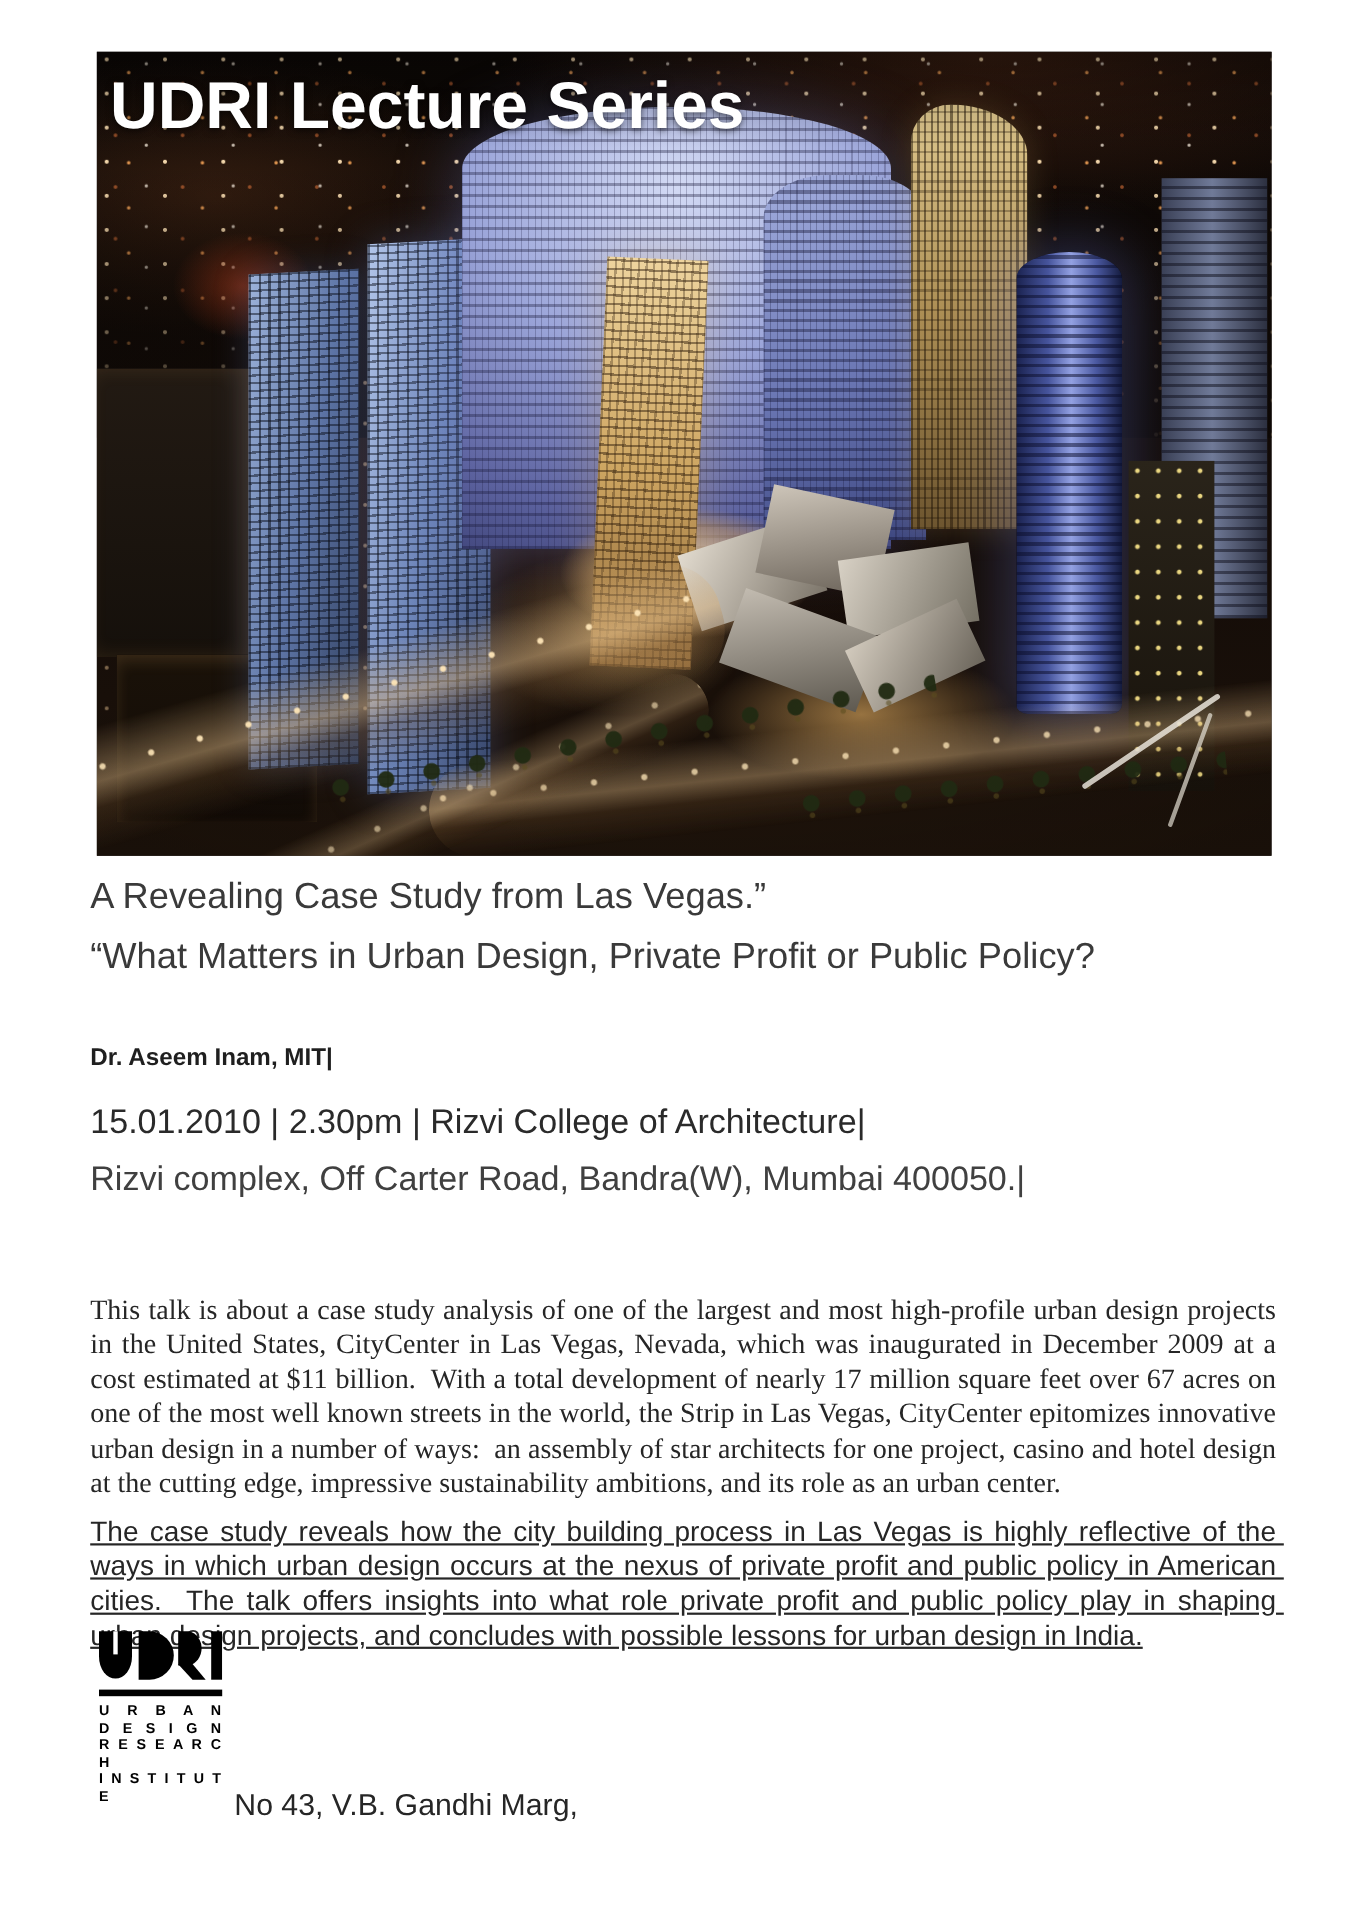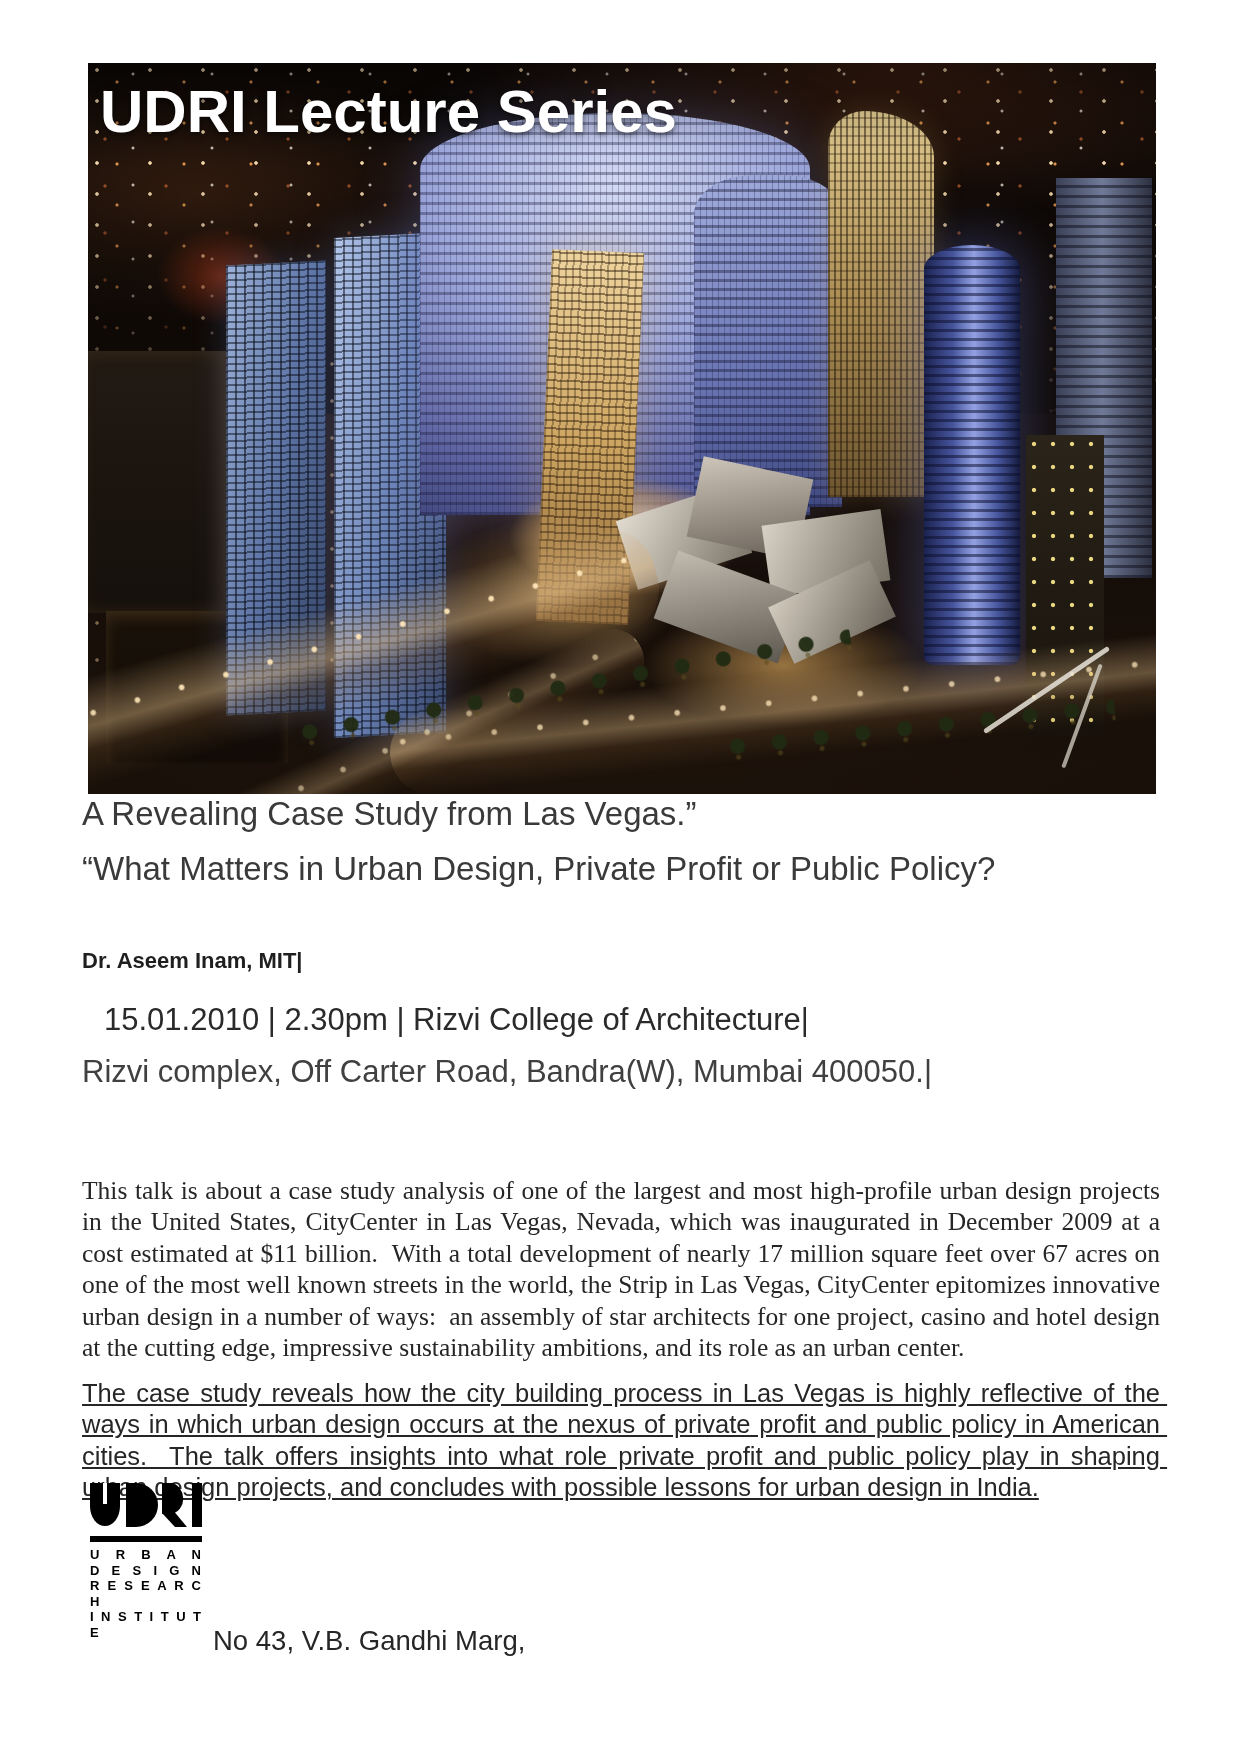--- a/index.html
+++ b/index.html
@@ -1,20 +1,20 @@
 <!DOCTYPE html>
 <html><head>
 <meta charset="utf-8">
 <style>
   html,body{margin:0;padding:0;background:#ffffff;}
   .poster{position:relative;width:1241px;height:1755px;background:#ffffff;overflow:hidden;
           font-family:"Liberation Sans",sans-serif;color:#262626;}
 
   
-  .hero{position:absolute;left:88px;top:47px;width:1068px;height:731px;background:#0d0805;overflow:hidden;margin-top:16px;}
+  .hero{position:absolute;left:88px;top:47px;width:1068px;height:731px;background:#0d0805;overflow:hidden;}
   .sky{position:absolute;inset:0;background:
     radial-gradient(60% 30% at 76% 0%, rgba(96,48,26,.55), transparent 70%),
     radial-gradient(40% 25% at 10% 18%, rgba(110,60,30,.38), transparent 70%),
     radial-gradient(55% 35% at 32% 55%, rgba(66,34,22,.32), transparent 75%),
     linear-gradient(180deg,#0b0705 0%,#140c08 60%,#1c120a 100%);}
   .lights{position:absolute;left:0;top:0;right:0;height:48%;
     background-image:
       radial-gradient(circle at 9px 7px, rgba(255,226,180,.95) 1.4px, transparent 2.2px),
       radial-gradient(circle at 29px 19px, rgba(255,170,90,.85) 1.1px, transparent 2px),
       radial-gradient(circle at 45px 11px, rgba(255,244,229,.75) 1px, transparent 1.9px),
@@ -122,21 +122,21 @@
   .vig{position:absolute;inset:0;background:
     radial-gradient(130% 110% at 50% 35%, transparent 55%, rgba(0,0,0,.38) 100%),
     linear-gradient(180deg, rgba(0,0,0,.25), transparent 12%);}
 
   .hero-title{position:absolute;left:12px;top:14px;margin:0;font-size:60px;font-weight:bold;
     color:#ffffff;letter-spacing:0;text-shadow:0 2px 7px rgba(0,0,0,.6);}
 
   
   .quote{position:absolute;left:82px;top:786px;width:1080px;font-size:33px;line-height:55px;color:#3a3a3a;}
   .speaker{position:absolute;left:82px;top:948px;font-size:22px;font-weight:bold;color:#1f1f1f;}
-  .schedule{position:absolute;left:82px;top:1002px;font-size:31px;color:#2a2a2a;margin-left:22px;}
+  .schedule{position:absolute;left:82px;top:1002px;font-size:31px;color:#2a2a2a;}
   .address{position:absolute;left:82px;top:1054px;font-size:31px;color:#404040;}
   .para{position:absolute;left:82px;width:1078px;font-size:25.5px;line-height:31.6px;
     text-align:justify;white-space:pre-wrap;color:#262626;}
   .para1{top:1149px;font-family:Liberation Serif, serif;}
   .para2{top:1352px;text-decoration:underline;}
 
   
   .footer-logo{position:absolute;left:90px;top:1478px;width:112px;}
   .logo-mark{display:block;width:112px;height:54px;}
   .logo-rule{width:112px;height:6px;background:#000;margin:4px 0 5px 0;}

